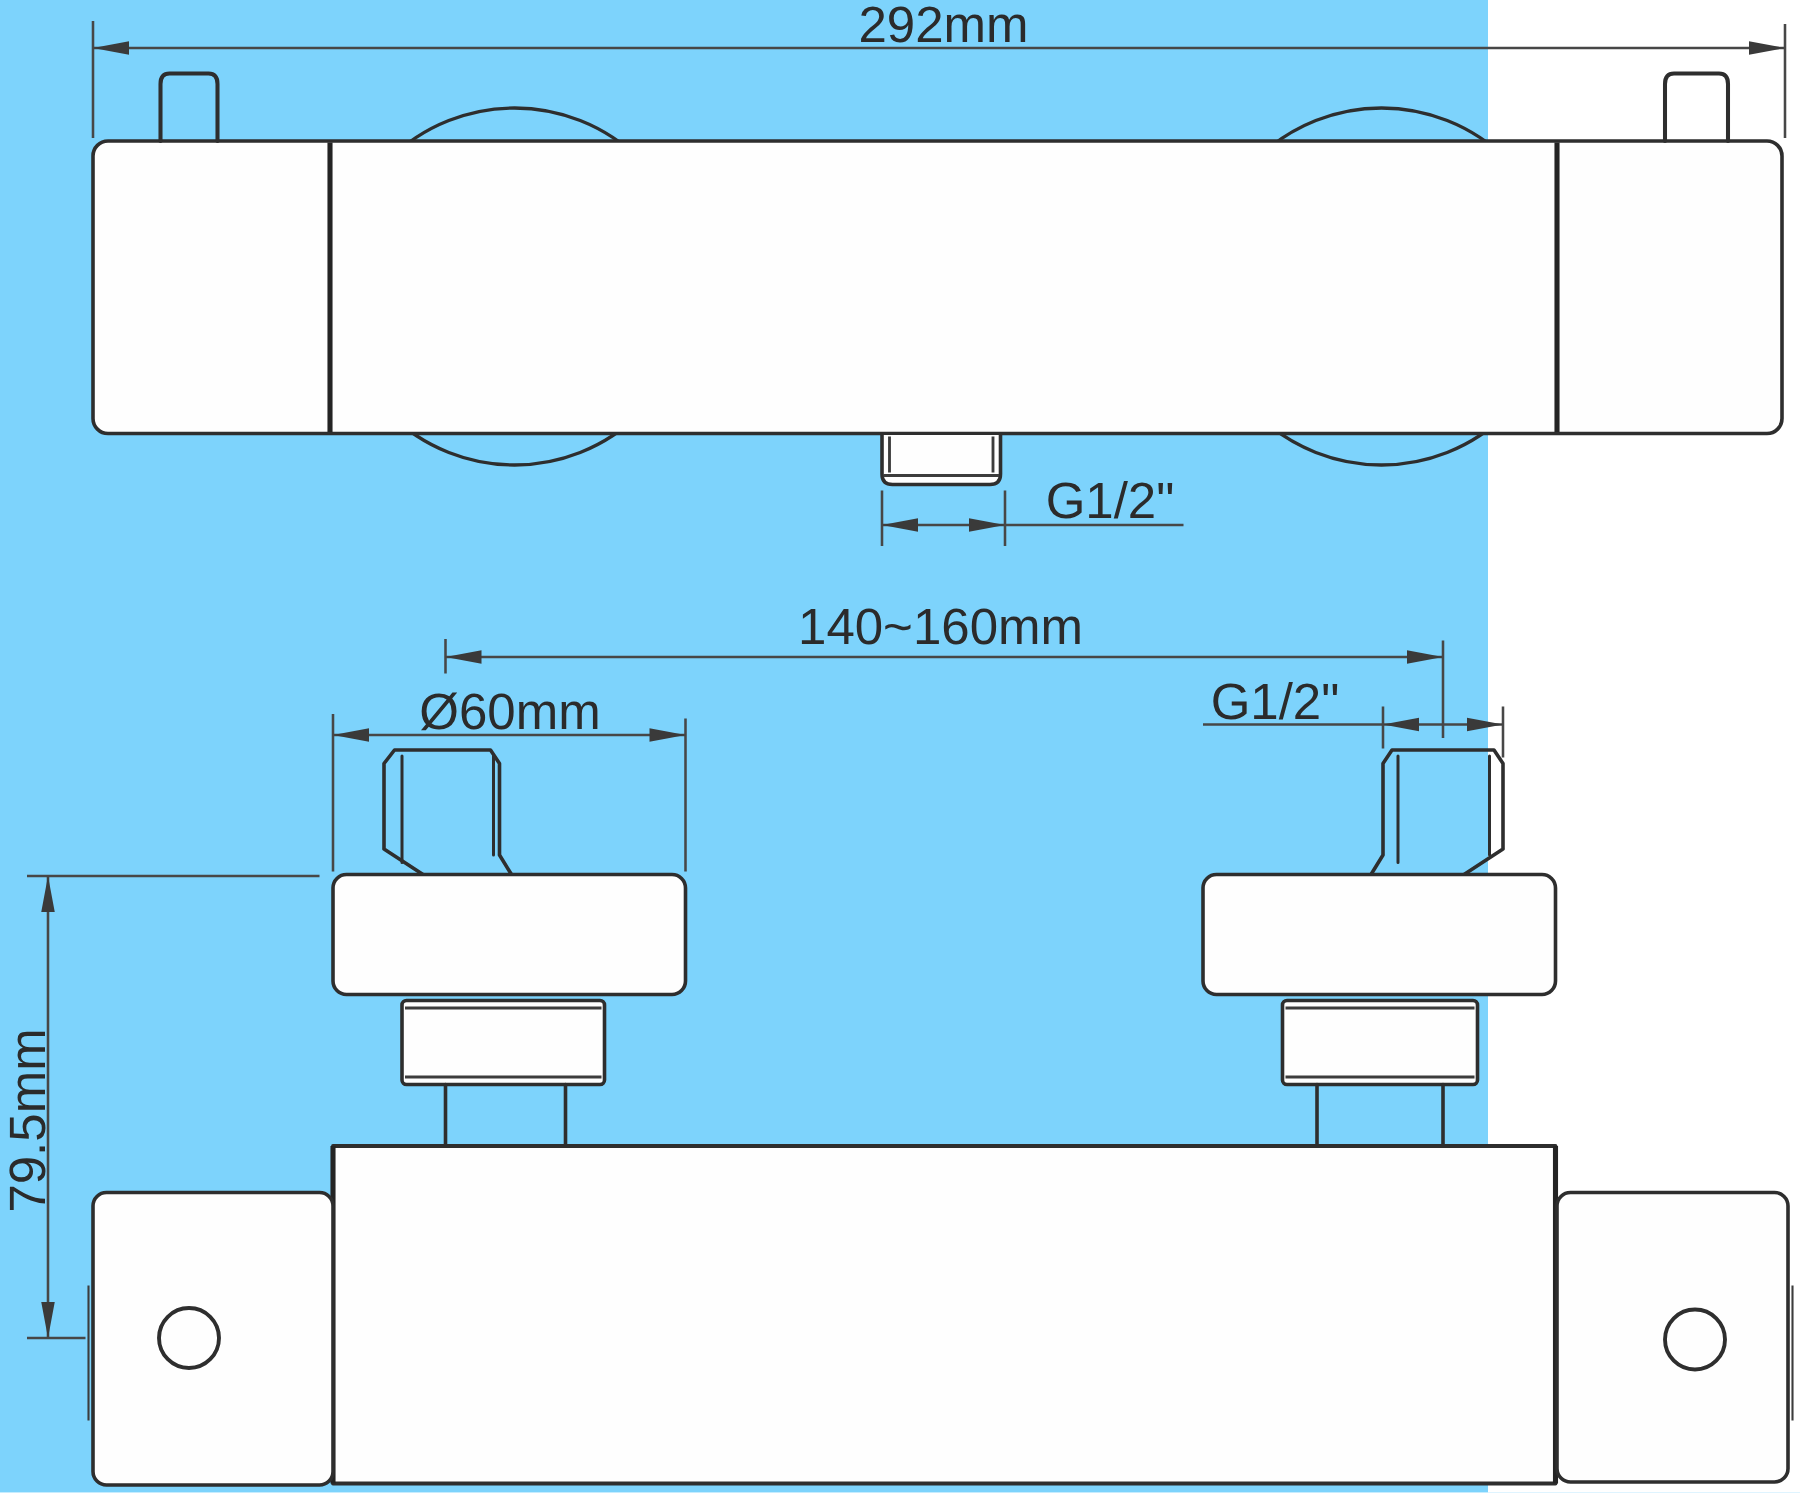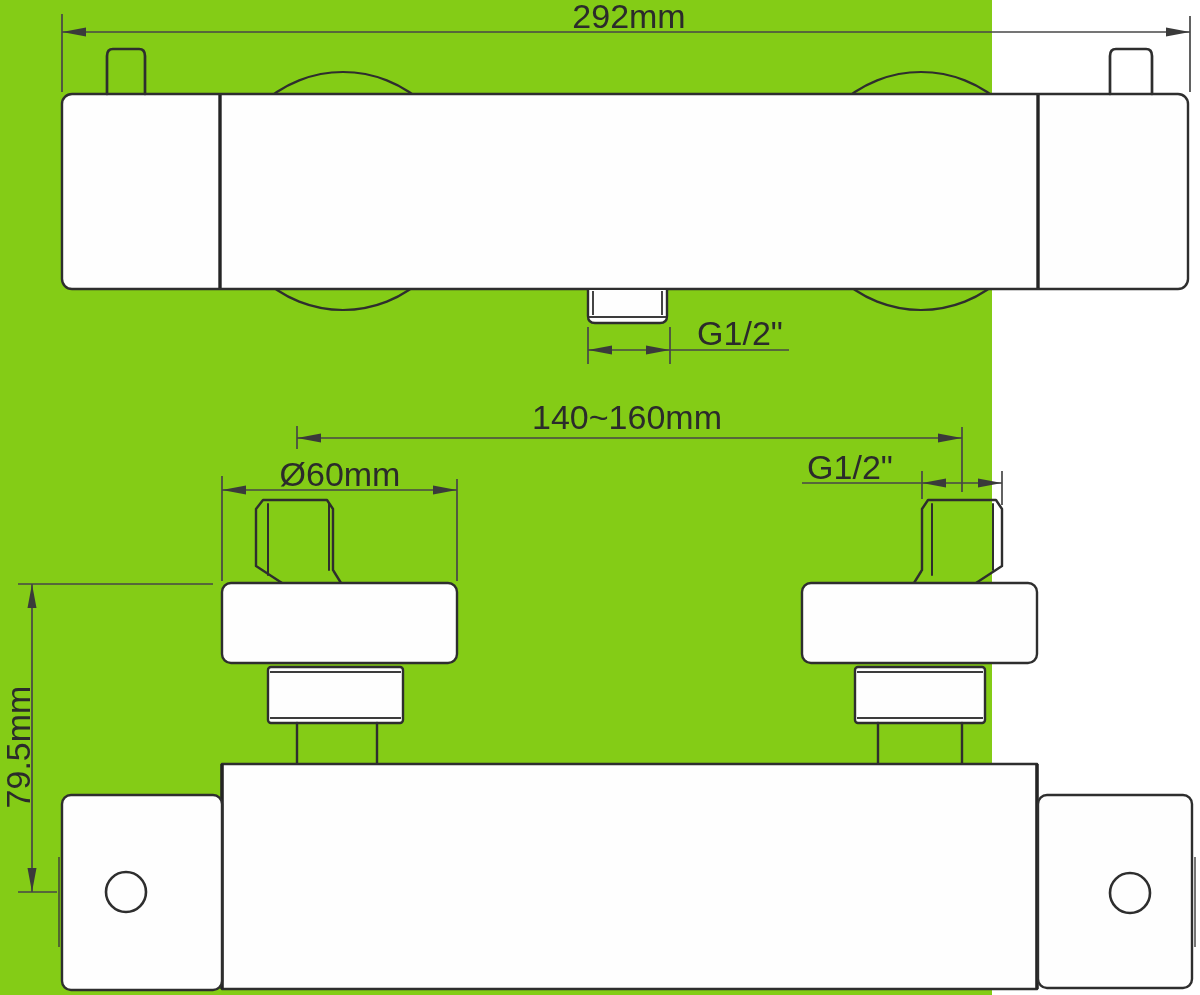--- a/index.html
+++ b/index.html
@@ -1,17 +1,17 @@
 <!DOCTYPE html>
 <html><head>
 <meta charset="utf-8">
 <title>Drawing</title>
 <style>
   html,body{margin:0;padding:0;background:#ffffff;}
-  .stage{width:992px;height:995px;position:relative;background:#84cc16;font-family:"Liberation Sans",sans-serif;}
+  .stage{width:992px;height:995px;position:relative;background:#7dd3fc;font-family:"Liberation Sans",sans-serif;}
   svg{display:block;}
   text{font-family:"Liberation Sans",sans-serif;fill:#2b2b2b;}
   .outline{stroke:#2e2e2e;stroke-width:2.4;fill:none;stroke-linecap:round;stroke-linejoin:round;}
   .outline-fill{stroke:#2e2e2e;stroke-width:2.4;fill:#fefefe;stroke-linejoin:round;}
   .thick{stroke:#242424;stroke-width:3.4;fill:none;stroke-linecap:butt;}
   .thin{stroke:#3c3c3c;stroke-width:1.9;fill:none;}
   .dim{stroke:#474747;stroke-width:1.7;fill:none;stroke-linecap:butt;}
   .arrow{fill:#3a3a3a;stroke:none;}
   .lbl{font-size:34px;}
 </style>

